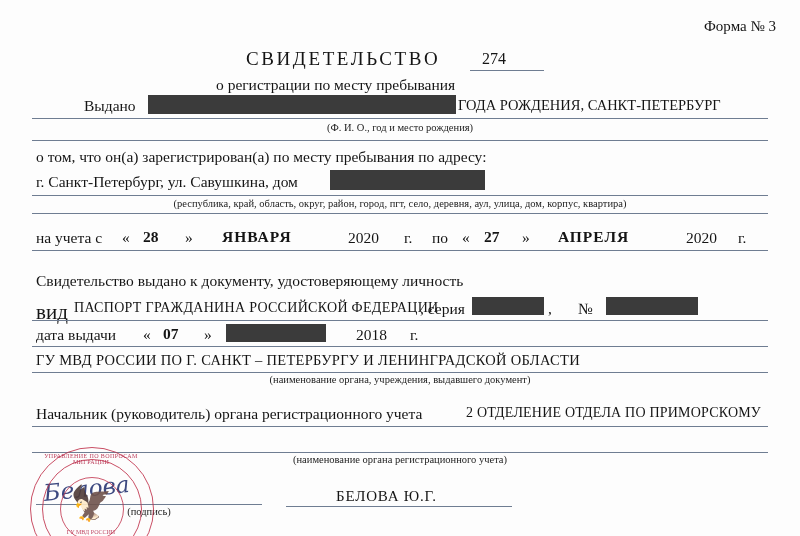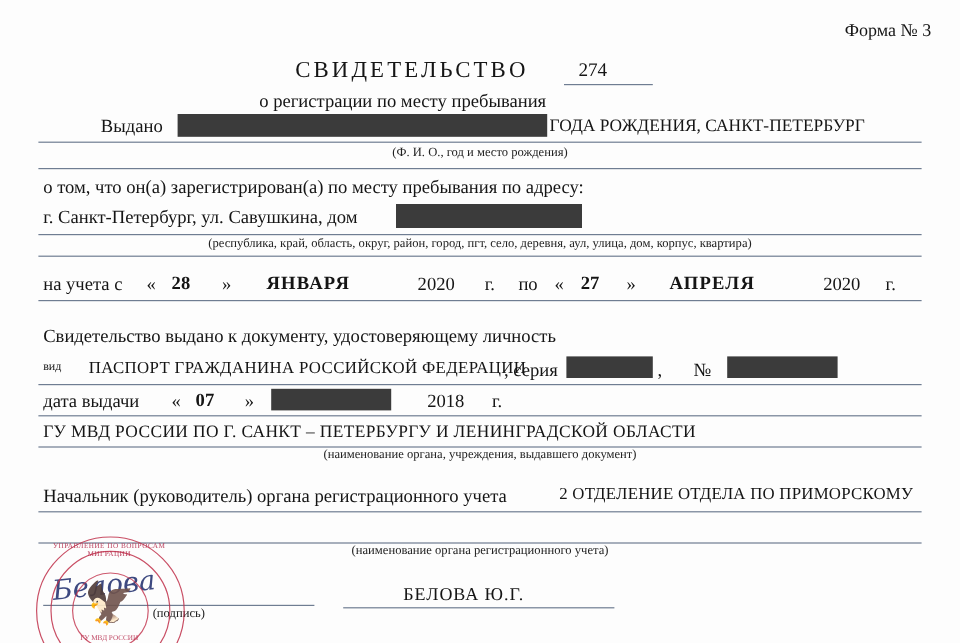--- a/index.html
+++ b/index.html
@@ -122,21 +122,21 @@
   #period-q3 { top: 229px; left: 462px; }
   #period-to-day { top: 228px; left: 484px; font-weight: bold; }
   #period-q4 { top: 229px; left: 522px; }
   #period-to-month { top: 228px; left: 558px; font-weight: bold; letter-spacing: 1px; }
   #period-to-year { top: 229px; left: 686px; }
   #period-g2 { top: 229px; left: 738px; }
   #period-rule { top: 250px; left: 32px; width: 736px; }
 
   
   #docsec-line1 { top: 272px; left: 36px; font-size: 15.5px; }
-  #docsec-vid-label { top: 300px; left: 36px; font-size: 10px; }
+  #docsec-vid-label { top: 300px; left: 36px; font-size: 21px; }
   #docsec-vid-value { top: 300px; left: 74px; font-size: 14px; letter-spacing: .3px; }
   #docsec-seria-label { top: 300px; left: 420px; font-size: 15.5px; }
   #docsec-seria-redact { top: 297px; left: 472px; width: 72px; height: 18px; }
   #docsec-comma { top: 300px; left: 548px; font-size: 15.5px; }
   #docsec-num-label { top: 300px; left: 578px; font-size: 15.5px; }
   #docsec-num-redact { top: 297px; left: 606px; width: 92px; height: 18px; }
   #docsec-rule1 { top: 320px; left: 32px; width: 736px; }
 
   #docsec-date-label { top: 326px; left: 36px; font-size: 15.5px; }
   #docsec-date-q1 { top: 326px; left: 143px; font-size: 15.5px; }

